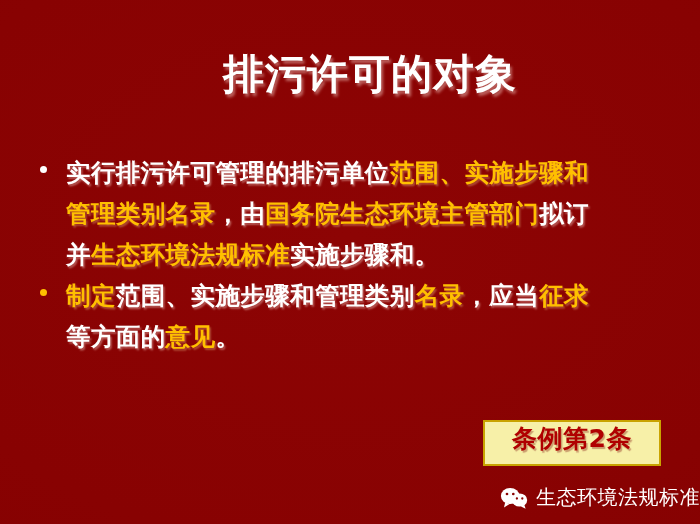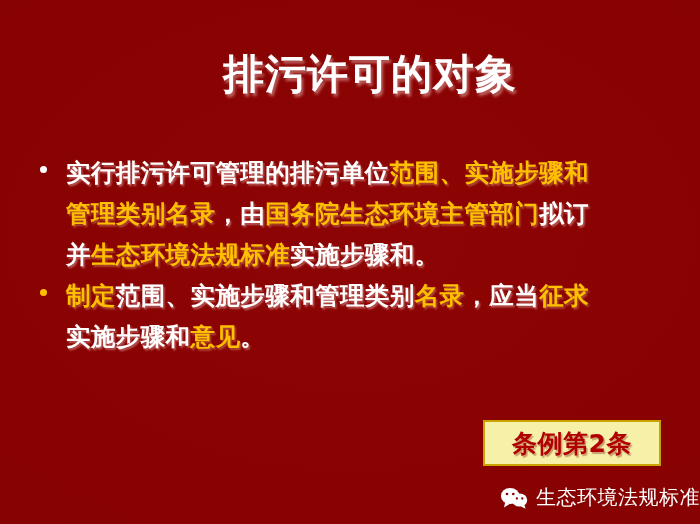--- a/index.html
+++ b/index.html
@@ -82,21 +82,20 @@
   
   .badge {
     position: absolute;
     left: 483px;
     top: 420px;
     width: 178px;
     height: 46px;
     background: #f7f0a8;
     border: 2px solid #c9a300;
     display: flex;
-    align-items: center;
     justify-content: center;
     box-sizing: border-box;
   }
   .badge-text {
     font-size: 25px;
     font-weight: bold;
     color: #b00000;
     letter-spacing: 0.5px;
     text-shadow: 1.5px 1.5px 1px rgba(120, 0, 0, 0.35);
     white-space: nowrap;
@@ -147,21 +146,21 @@
         <span class="w">并</span><span class="y">生态环境法规标准</span><span class="w">实施步骤和。</span>
       </div>
     </div>
 
     <div class="bullet">
       <span class="dot gold"></span>
       <div class="line">
         <span class="y">制定</span><span class="w">范围、实施步骤和管理类别</span><span class="y">名录</span><span class="w">，应当</span><span class="y">征求</span>
       </div>
       <div class="line">
-        <span class="w">实施步骤和</span><span class="y">意见</span><span class="w">。</span>
+        <span class="w">等方面的</span><span class="y">意见</span><span class="w">。</span>
       </div>
     </div>
 
   </div>
 
   <div class="badge">
     <span class="badge-text">条例第2条</span>
   </div>
 
   <div class="footer">

